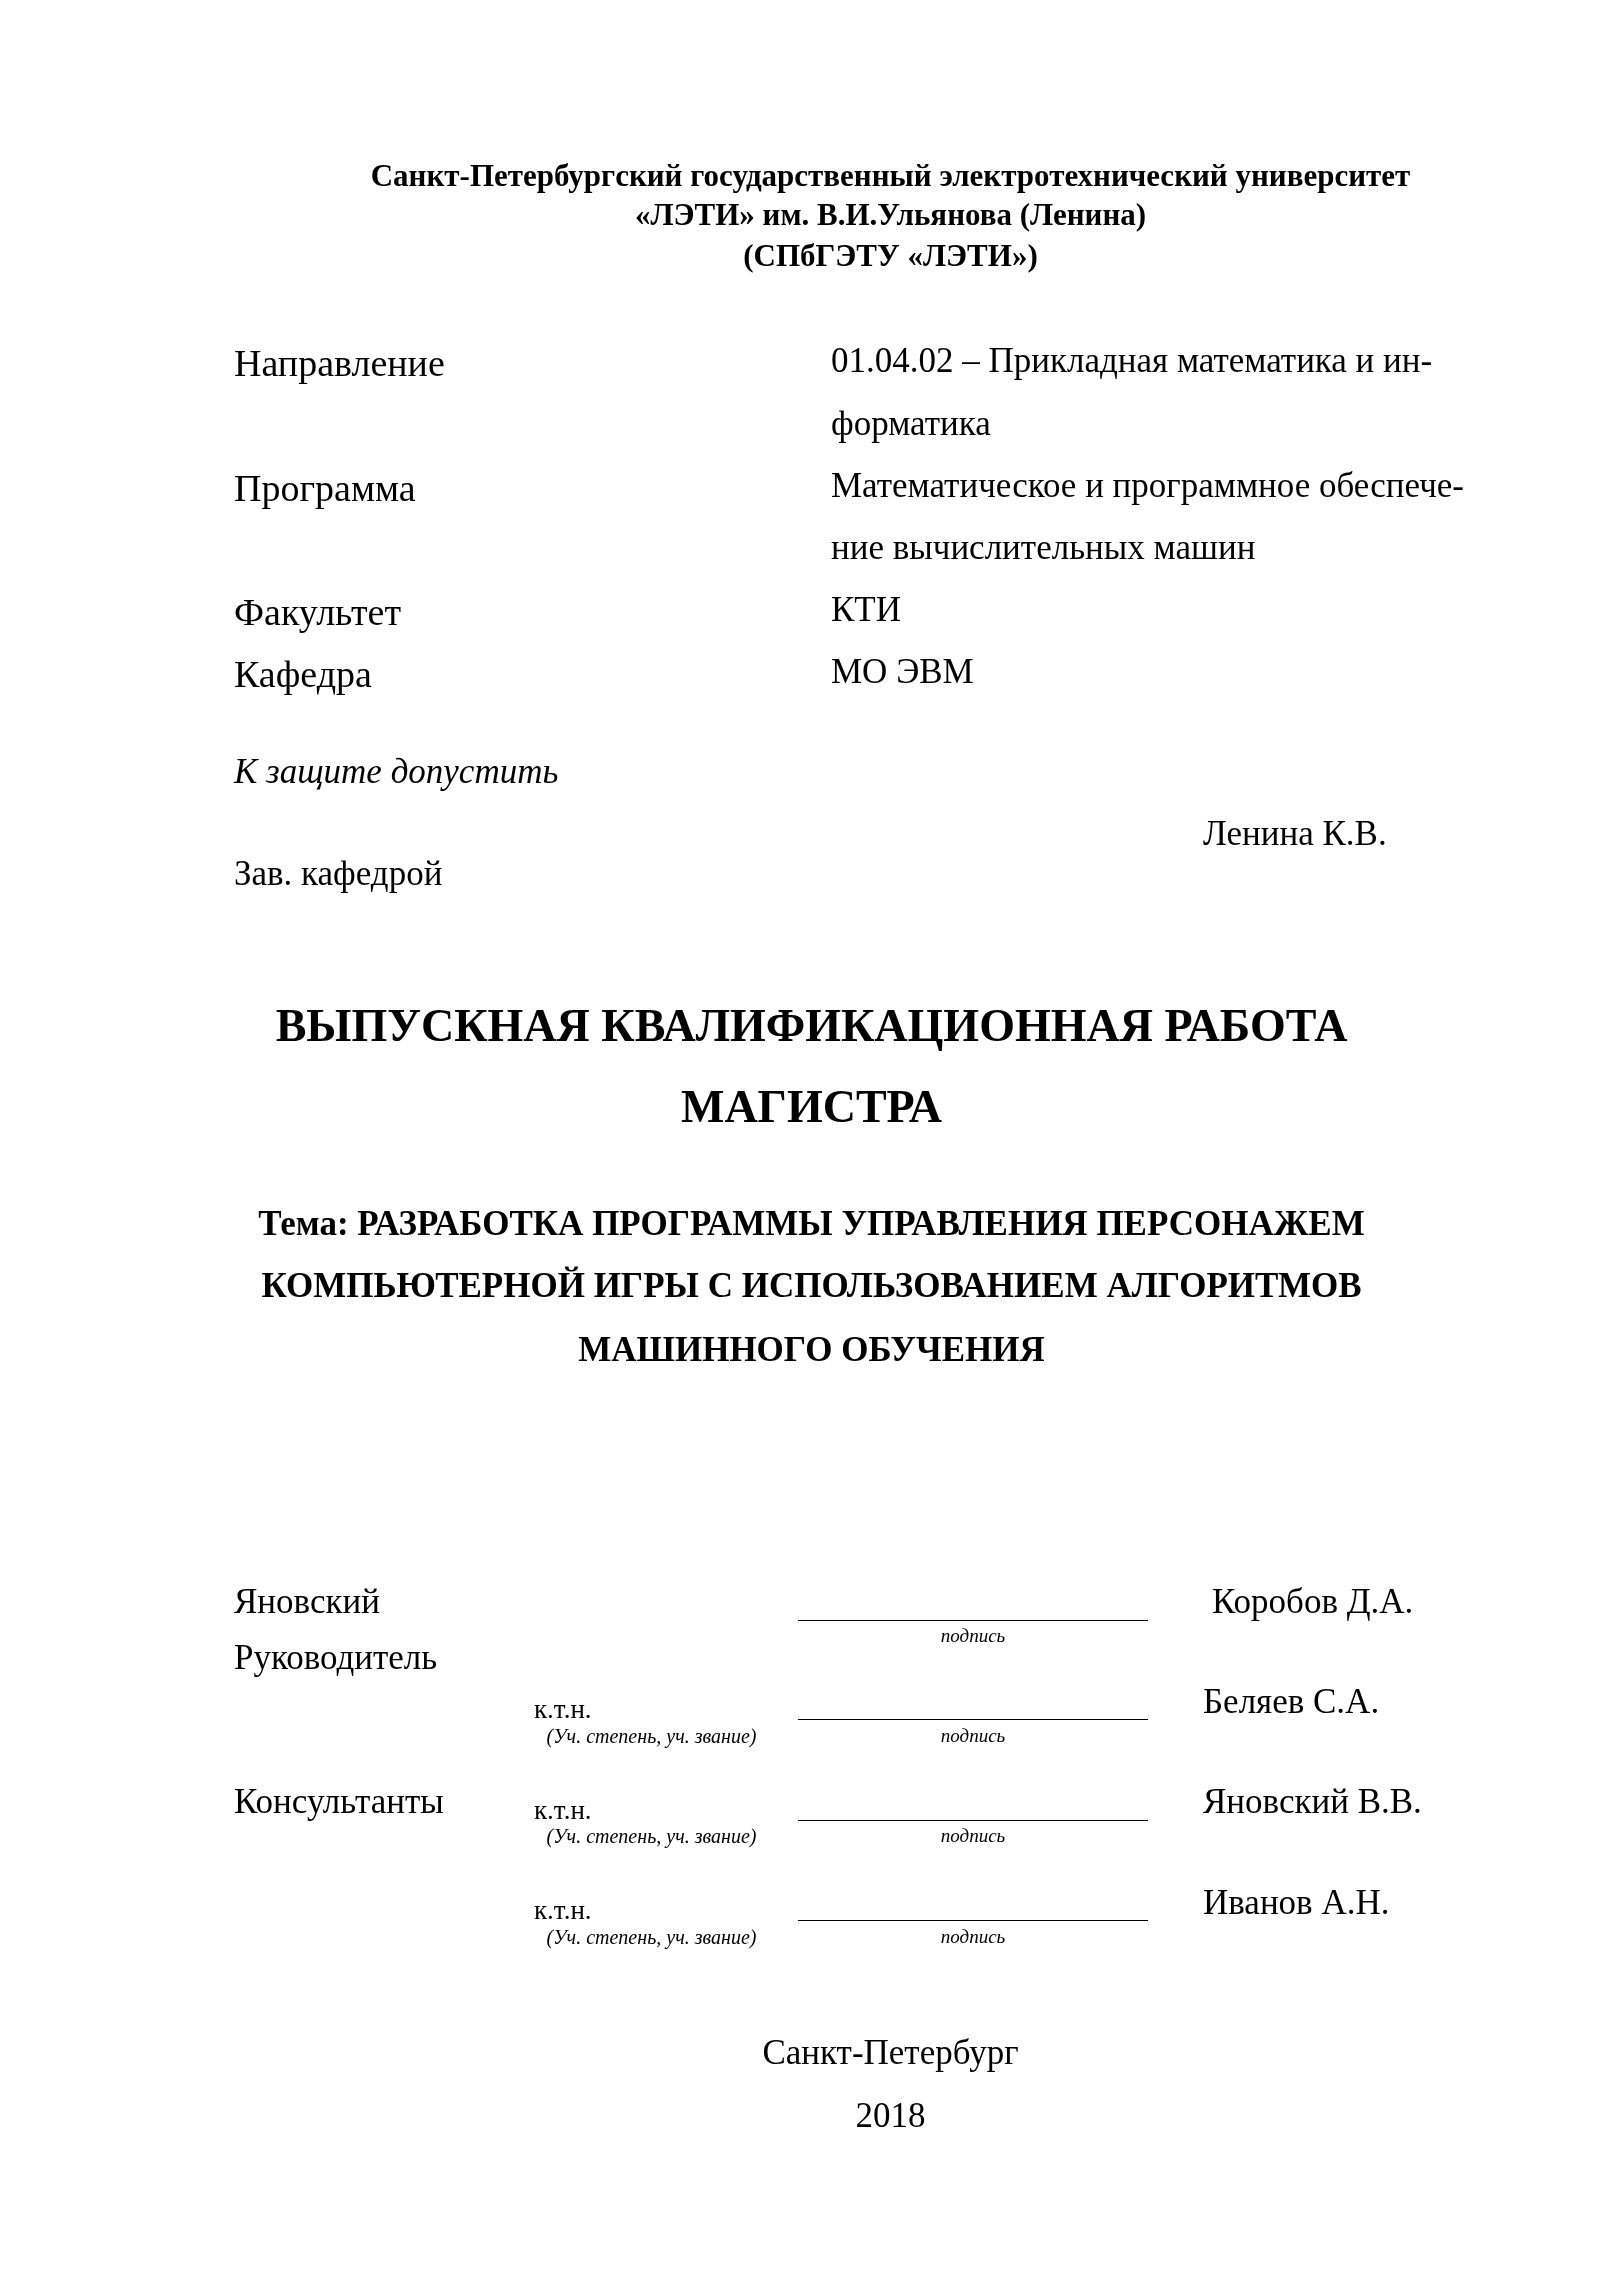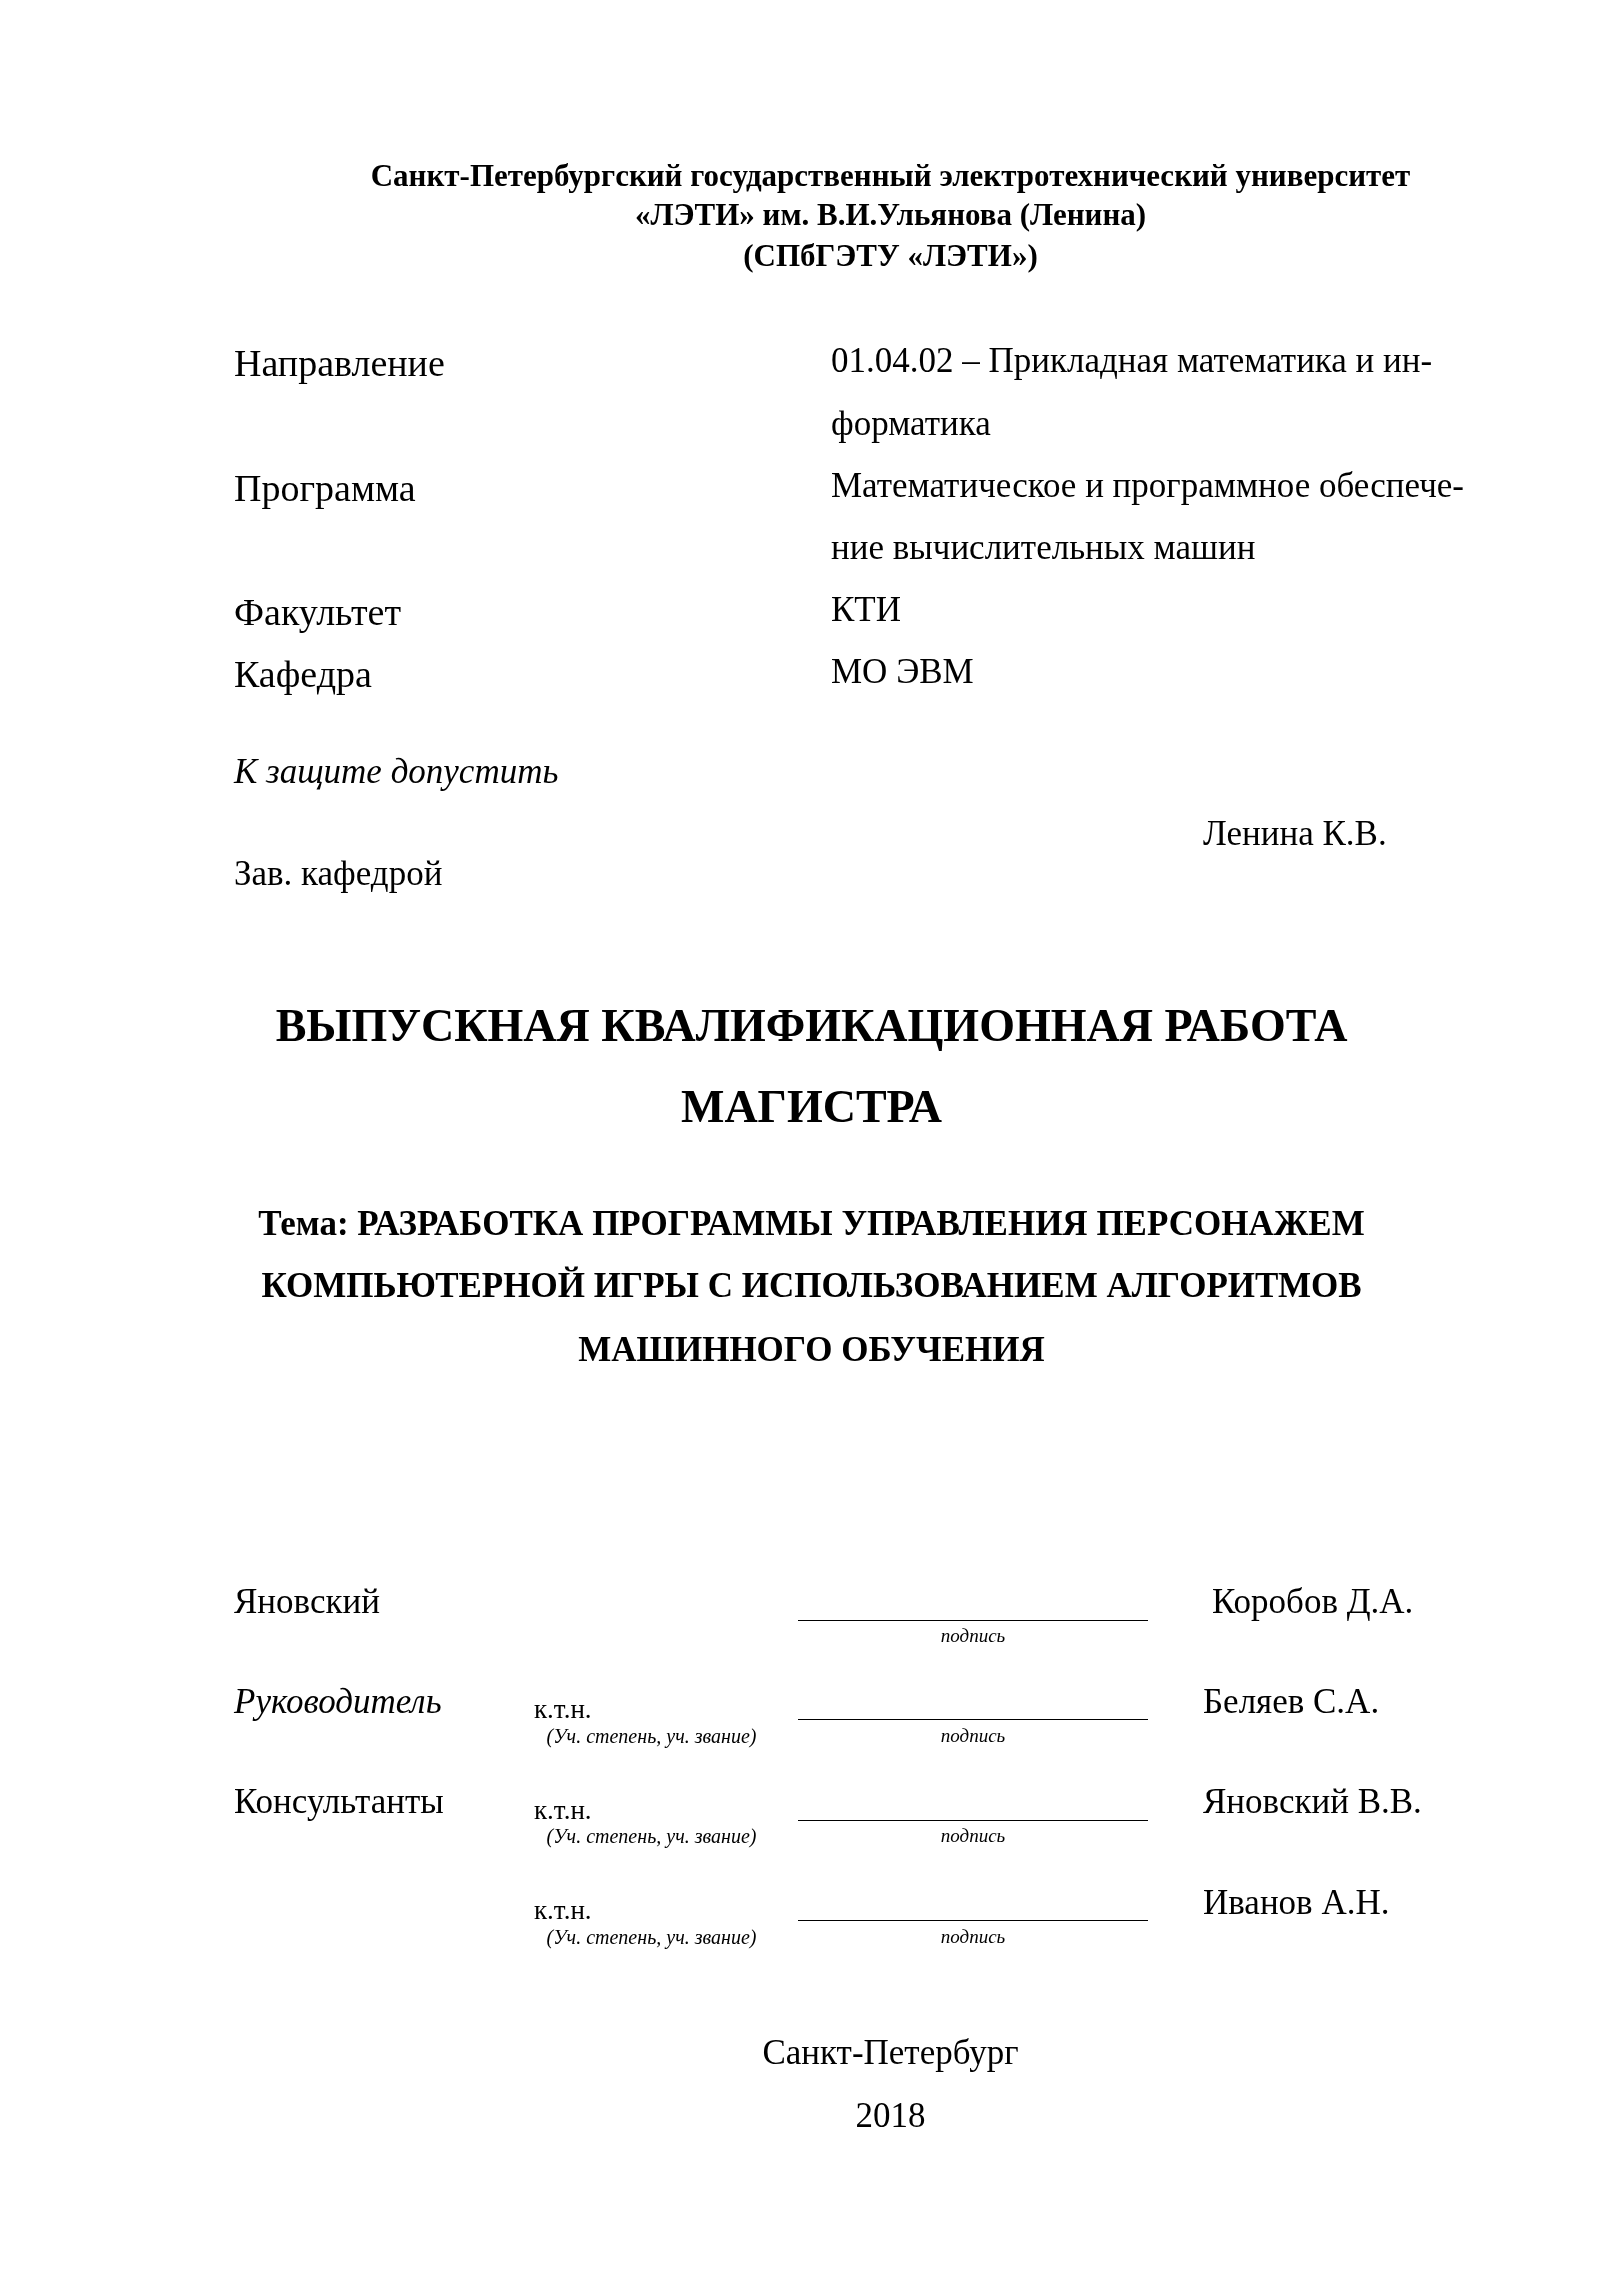--- a/index.html
+++ b/index.html
@@ -52,21 +52,21 @@
   <div class="abs topic" style="top:1330px; left:-79px;">МАШИННОГО ОБУЧЕНИЯ</div>
 
   <div>
     <div class="abs txt" style="top:1582px; left:234px;">Яновский</div>
     <div class="abs sigline" style="top:1620px;"></div>
     <div class="abs sigcap" style="top:1625px;">подпись</div>
     <div class="abs txt" style="top:1582px; left:1203px;margin-left:9px;">Коробов Д.А.</div>
   </div>
 
   <div>
-    <div class="abs txt" style="top:1682px; left:234px;font-style:italic;">Руководитель</div>
+    <div class="abs txt" style="top:1638px; left:234px;">Руководитель</div>
     <div class="abs deg" style="top:1694px;">к.т.н.</div>
     <div class="abs degcap" style="top:1725px;">(Уч. степень, уч. звание)</div>
     <div class="abs sigline" style="top:1719px;"></div>
     <div class="abs sigcap" style="top:1725px;">подпись</div>
     <div class="abs txt" style="top:1682px; left:1203px;">Беляев С.А.</div>
   </div>
 
   <div>
     <div class="abs txt" style="top:1782px; left:234px;">Консультанты</div>
     <div class="abs deg" style="top:1795px;">к.т.н.</div>

